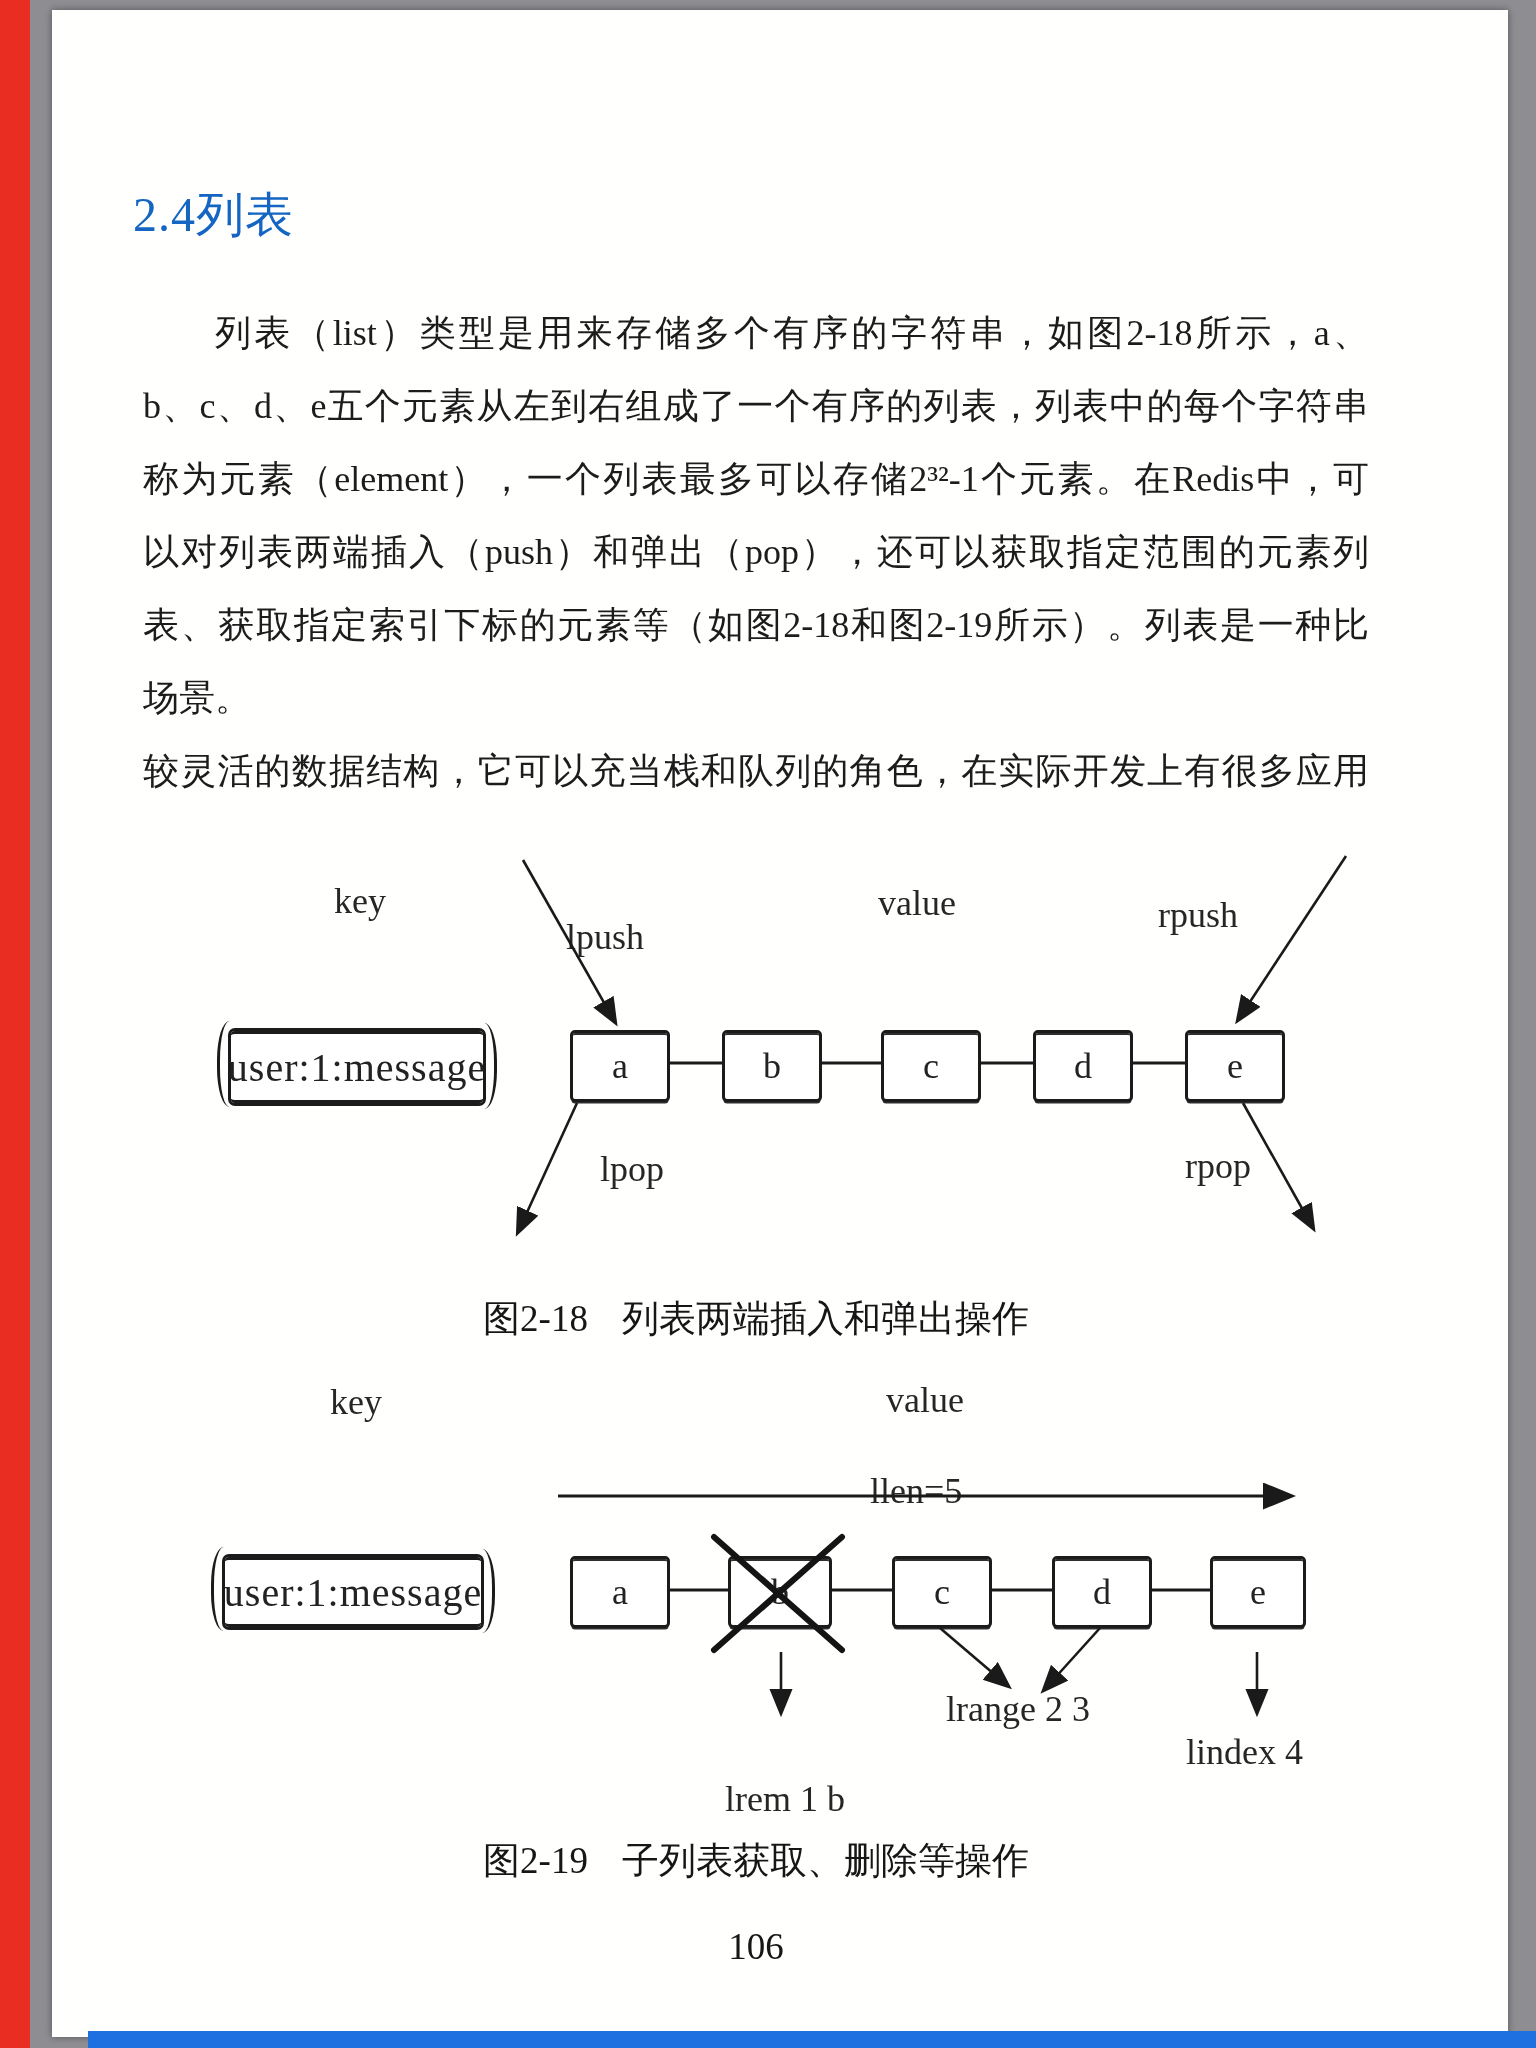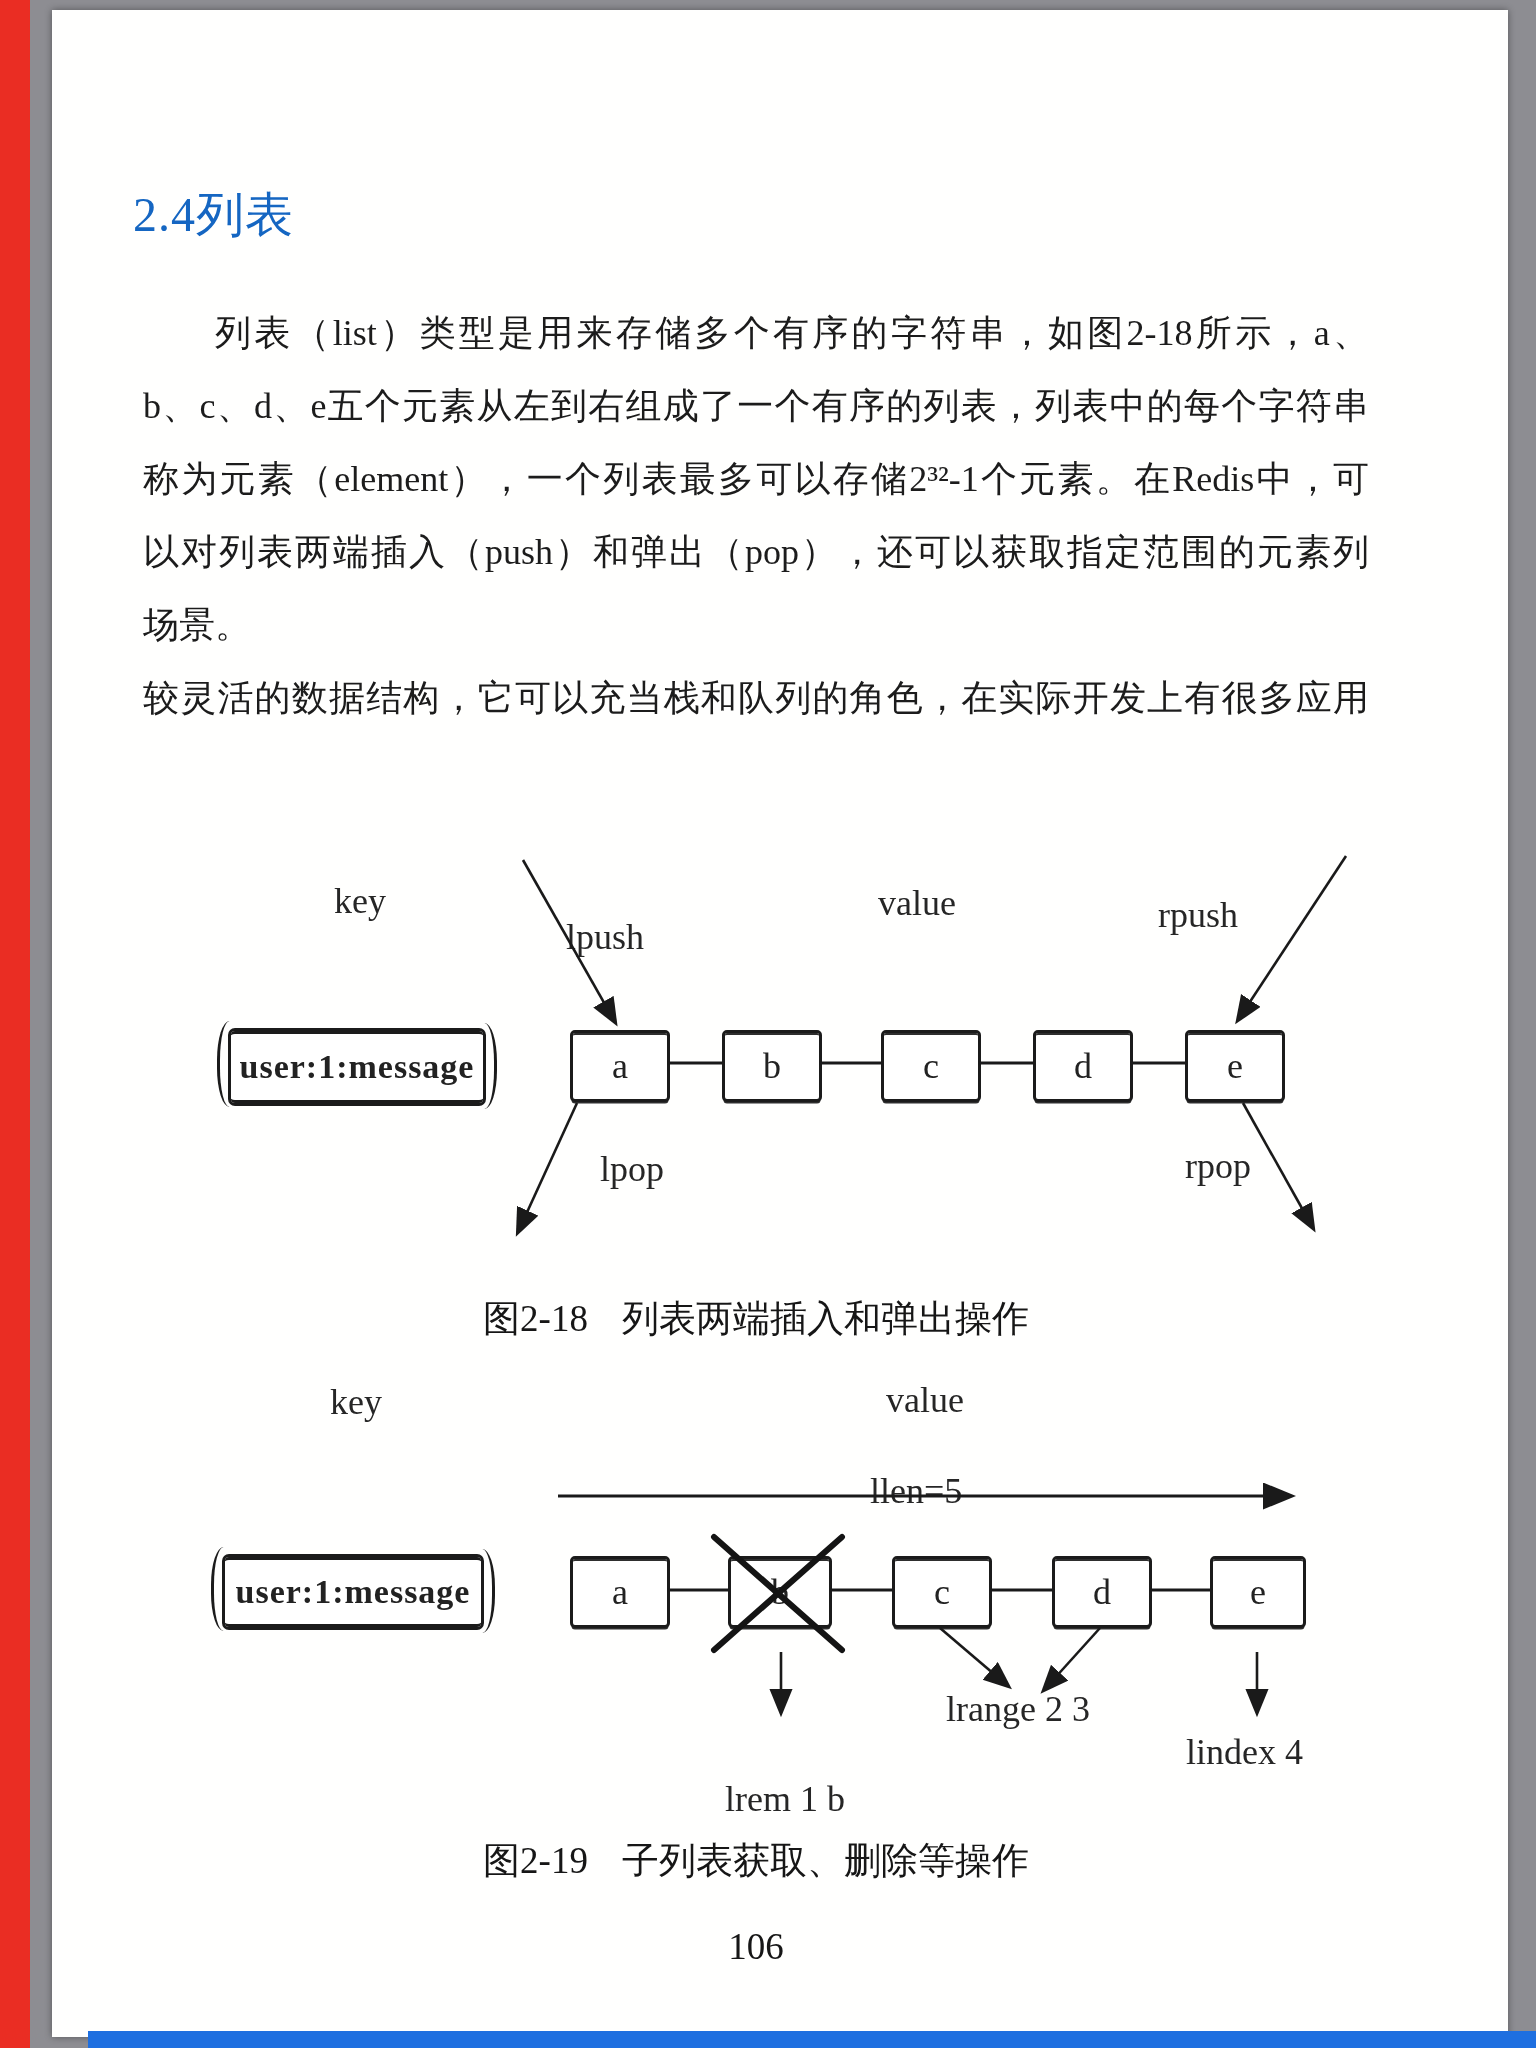--- a/index.html
+++ b/index.html
@@ -32,21 +32,21 @@
     box-shadow:inset 0 3px 0 -1px #2e2e2e, 0 3px 0 -1.5px #2e2e2e;
     display:flex;align-items:center;justify-content:center;
     font-size:36px;color:#222;
   }
   
   .keybox{
     position:absolute;
     border:3.5px solid #1b1b1b;border-radius:7px;background:#fff;
     box-shadow:inset 0 6px 0 -3px #1b1b1b, inset 0 -6px 0 -3px #1b1b1b;
     display:flex;align-items:center;justify-content:center;
-    font-size:34px;color:#222;letter-spacing:1px;font-weight:bold;
+    font-size:40px;color:#222;letter-spacing:1px;
   }
   .keybox::before{
     content:"";position:absolute;left:-14px;top:-10px;width:18px;height:calc(100% + 14px);
     border-left:3.5px solid #1b1b1b;
     border-top-left-radius:60% 45%;border-bottom-left-radius:60% 45%;
   }
   .keybox::after{
     content:"";position:absolute;right:-14px;top:-8px;width:18px;height:calc(100% + 14px);
     border-right:3.5px solid #1b1b1b;
     border-top-right-radius:60% 45%;border-bottom-right-radius:60% 45%;
@@ -63,20 +63,21 @@
 
 <div class="heading" style="color:#1566c2;">
   <span class="num">2.4</span><span>列表</span>
 </div>
 
 <div class="para">
   <div class="pline just indent">列表（list）类型是用来存储多个有序的字符串，如图2-18所示，a、</div>
   <div class="pline just">b、c、d、e五个元素从左到右组成了一个有序的列表，列表中的每个字符串</div>
   <div class="pline just">称为元素（element），一个列表最多可以存储2³²-1个元素。在Redis中，可</div>
   <div class="pline just">以对列表两端插入（push）和弹出（pop），还可以获取指定范围的元素列</div>
+  <div class="pline just">表、获取指定索引下标的元素等（如图2-18和图2-19所示）。列表是一种比</div>
   <div class="pline">场景。</div>
   <div class="pline just">较灵活的数据结构，它可以充当栈和队列的角色，在实际开发上有很多应用</div>
 </div>
 
 <div class="dlabel" style="left:334px;top:880px;">key</div>
 <div class="dlabel" style="left:566px;top:916px;">lpush</div>
 <div class="dlabel" style="left:878px;top:882px;">value</div>
 <div class="dlabel" style="left:1158px;top:894px;">rpush</div>
 <div class="dlabel" style="left:600px;top:1148px;">lpop</div>
 <div class="dlabel" style="left:1185px;top:1145px;">rpop</div>

